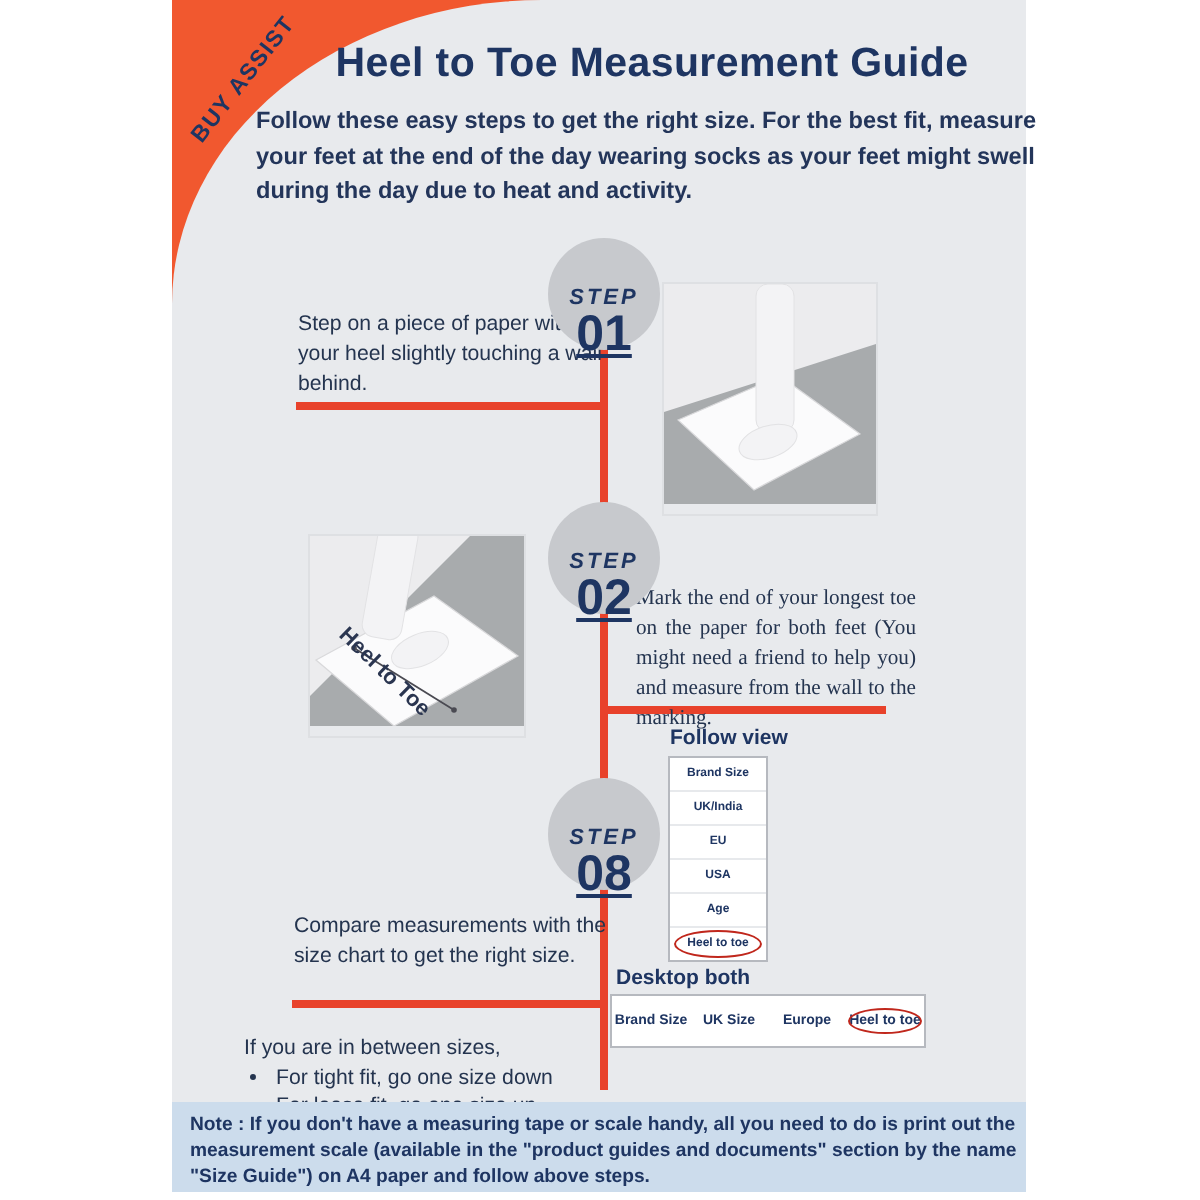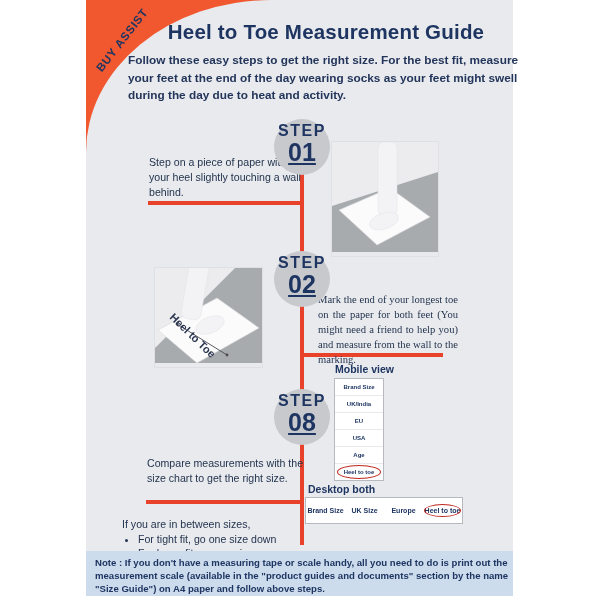--- a/index.html
+++ b/index.html
@@ -18,21 +18,21 @@
          font-size:11.8px;font-weight:600;line-height:1.5;}
   
   .vline{position:absolute;left:214px;top:172px;width:4px;height:373px;background:#e8422b;}
   .hline{position:absolute;height:4px;background:#e8422b;}
   .h1{left:62px;top:201px;width:154px;}
   .h2{left:216px;top:353px;width:141px;}
   .h3{left:60px;top:500px;width:156px;}
   
   .step-circle{position:absolute;width:56px;height:56px;border-radius:50%;background:#c7c9cd;
                color:#1e3562;text-align:center;z-index:3;}
-  .step-circle .s{font-size:16px;font-weight:800;letter-spacing:1.5px;margin-top:3px;}
+  .step-circle .s{font-size:11px;font-weight:800;letter-spacing:1.5px;margin-top:24px;font-style:italic;}
   .step-circle .n{font-size:25px;font-weight:800;line-height:1;text-decoration:underline;}
   .c1{left:188px;top:119px;} .c2{left:188px;top:251px;} .c3{left:188px;top:389px;}
   
   .step-text{position:absolute;color:#24344f;font-size:10.6px;font-weight:500;line-height:1.42;}
   .t1{left:63px;top:155px;width:152px;}
   .t2{left:232px;top:292px;width:140px;text-align:justify;font-family:Liberation Serif, serif;}
   .t3{left:61px;top:456px;width:160px;}
   
   .photo{position:absolute;z-index:2;box-shadow:0 0 0 1px rgba(0,0,0,.04);}
   .p1{left:246px;top:142px;} .p2{left:69px;top:268px;}
@@ -112,21 +112,21 @@
           <rect x="34" y="-6" width="20" height="58" rx="6" fill="#f3f3f5" stroke="#e2e2e4" stroke-width="0.5"></rect>
         </g>
         <ellipse cx="55" cy="57" rx="15" ry="8" transform="rotate(-22 55 57)" fill="#f3f3f5" stroke="#e2e2e4" stroke-width="0.5"></ellipse>
         <line x1="22" y1="56" x2="72" y2="87" stroke="#4a4a52" stroke-width="0.9"></line>
         <circle cx="22" cy="56" r="1.4" fill="#4a4a52"></circle>
         <circle cx="72" cy="87" r="1.4" fill="#4a4a52"></circle>
         <text x="14" y="50" transform="rotate(44 14 50)" font-size="11" font-weight="600" fill="#2a3550">Heel to Toe</text>
       </svg>
     </div>
 
-    <div class="view-label mv-label">Mobile view</div>
+    <div class="view-label mv-label">Follow view</div>
     <div class="mv-box">
       <div class="mv-row">Brand Size</div>
       <div class="mv-row">UK/India</div>
       <div class="mv-row">EU</div>
       <div class="mv-row">USA</div>
       <div class="mv-row">Age</div>
       <div class="mv-row">
         <span>Heel to toe</span>
         <span class="oval"></span>
       </div>

